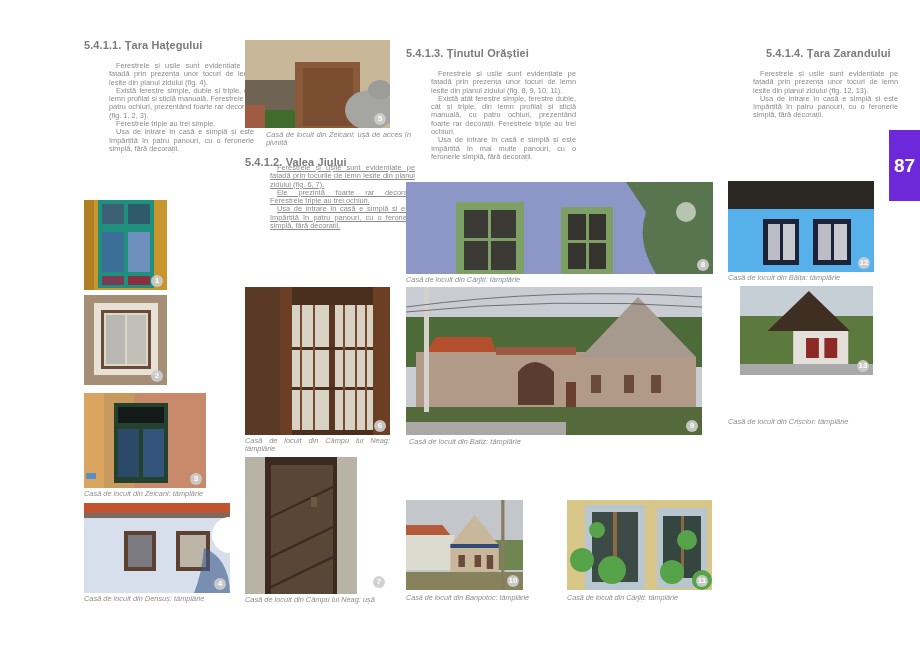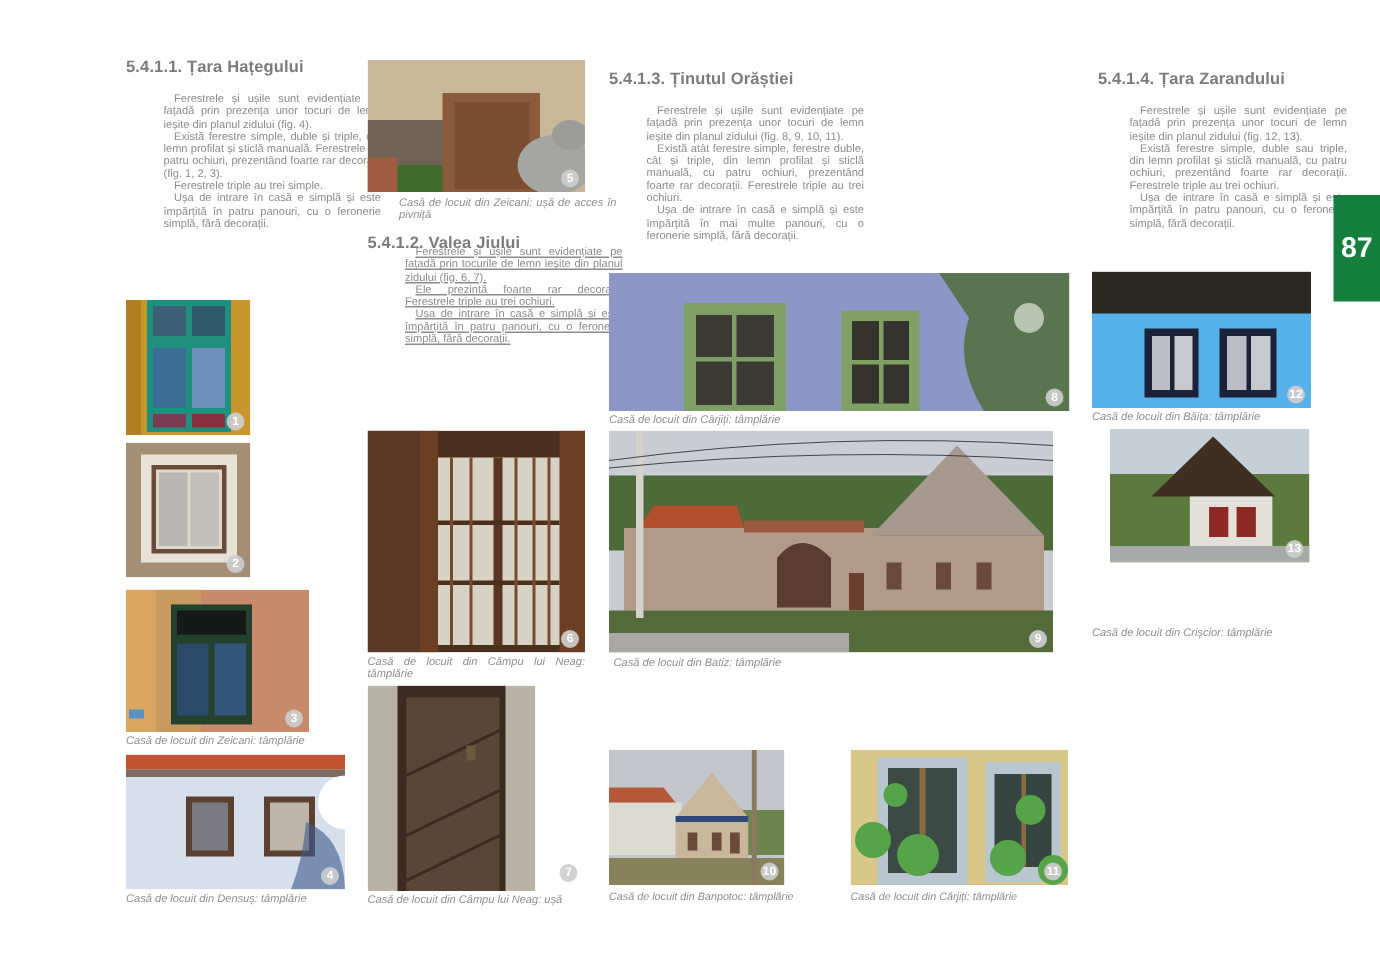--- a/index.html
+++ b/index.html
@@ -5,21 +5,21 @@
   * { box-sizing: border-box; margin: 0; padding: 0; }
   html, body { width: 920px; height: 650px; background: #ffffff; overflow: hidden; }
   body { position: relative; font-family: "Liberation Sans", sans-serif; color: #8a8a8a; }
   h2.sec { position: absolute; font-family: "Liberation Sans", sans-serif; font-weight: bold; font-size: 11px; color: #7b7b7b; letter-spacing: 0.1px; white-space: nowrap; }
   .body-text { position: absolute; font-size: 7.4px; line-height: 8.3px; color: #8b8b8b; text-align: justify; margin-left: 25px; }
   .body-text p { text-indent: 7px; }
   .caption { position: absolute; font-size: 7.4px; line-height: 8.2px; color: #8e8e8e; font-style: italic; text-align: justify; }
   .photo { position: absolute; overflow: hidden; }
   .photo svg { display: block; width: 100%; height: 100%; }
   .num { position: absolute; width: 12px; height: 12px; border-radius: 50%; background: rgba(205,205,205,0.92); color: #fff; font-size: 8px; line-height: 12px; text-align: center; font-weight: bold; }
-  .page-tab { position: absolute; left: 889px; top: 130px; width: 31px; height: 71px; background: #15803d; color: #fff; font-weight: bold; font-size: 19px; display: flex; align-items: center; justify-content: center; }
+  .page-tab { position: absolute; left: 889px; top: 130px; width: 31px; height: 71px; background: #6d28d9; color: #fff; font-weight: bold; font-size: 19px; display: flex; align-items: center; justify-content: center; }
   .notch { position: absolute; width: 18px; height: 36px; border-radius: 18px 0 0 18px; background: #fff; }
 </style>
 </head>
 <body>
 
 <h2 class="sec" style="left:84px;top:39px;">5.4.1.1. Țara Hațegului</h2>
 <div class="body-text" style="left:84px;top:62px;width:145px;">
   <p>Ferestrele și ușile sunt evidențiate pe fațadă prin prezența unor tocuri de lemn ieșite din planul zidului (fig. 4).</p>
   <p>Există ferestre simple, duble și triple, din lemn profilat și sticlă manuală. Ferestrele au patru ochiuri, prezentând foarte rar decorații (fig. 1, 2, 3).</p>
   <p>Ferestrele triple au trei simple.</p>
@@ -222,24 +222,23 @@
         <circle cx="45" cy="70" r="14"></circle>
       <circle cx="120" cy="40" r="10"></circle>
         <circle cx="105" cy="72" r="12"></circle>
         <circle cx="135" cy="80" r="10"></circle>
     </g>
   </svg>
   <div class="num" style="right:4px;bottom:3px;">11</div>
 </div>
 <div class="caption" style="left:567px;top:594px;width:155px;font-size:7.2px;">Casă de locuit din Cârjiți: tâmplărie</div>
 
-<h2 class="sec" style="left:732px;top:47px;">5.4.1.4. Țara Zarandului</h2>
+<h2 class="sec" style="left:766px;top:47px;">5.4.1.4. Țara Zarandului</h2>
 <div class="body-text" style="left:728px;top:70px;width:145px;">
   <p>Ferestrele și ușile sunt evidențiate pe fațadă prin prezența unor tocuri de lemn ieșite din planul zidului (fig. 12, 13).</p>
-  <p>Există ferestre simple, duble sau triple, din lemn profilat și sticlă manuală, cu patru ochiuri, prezentând foarte rar decorații. Ferestrele triple au trei ochiuri.</p>
   <p>Ușa de intrare în casă e simplă și este împărțită în patru panouri, cu o feronerie simplă, fără decorații.</p>
 </div>
 
 <div class="photo" style="left:728px;top:181px;width:146px;height:91px;">
   <svg viewBox="0 0 146 91" preserveAspectRatio="none">
     <rect width="146" height="91" fill="#56b0ea"></rect>
     <rect x="0" y="0" width="146" height="28" fill="#2b2824"></rect>
     <rect x="35" y="38" width="36" height="46" fill="#1c2238"></rect>
     <rect x="40" y="43" width="12" height="36" fill="#bcbcc4"></rect>
     <rect x="55" y="43" width="12" height="36" fill="#c8c8cf"></rect>

